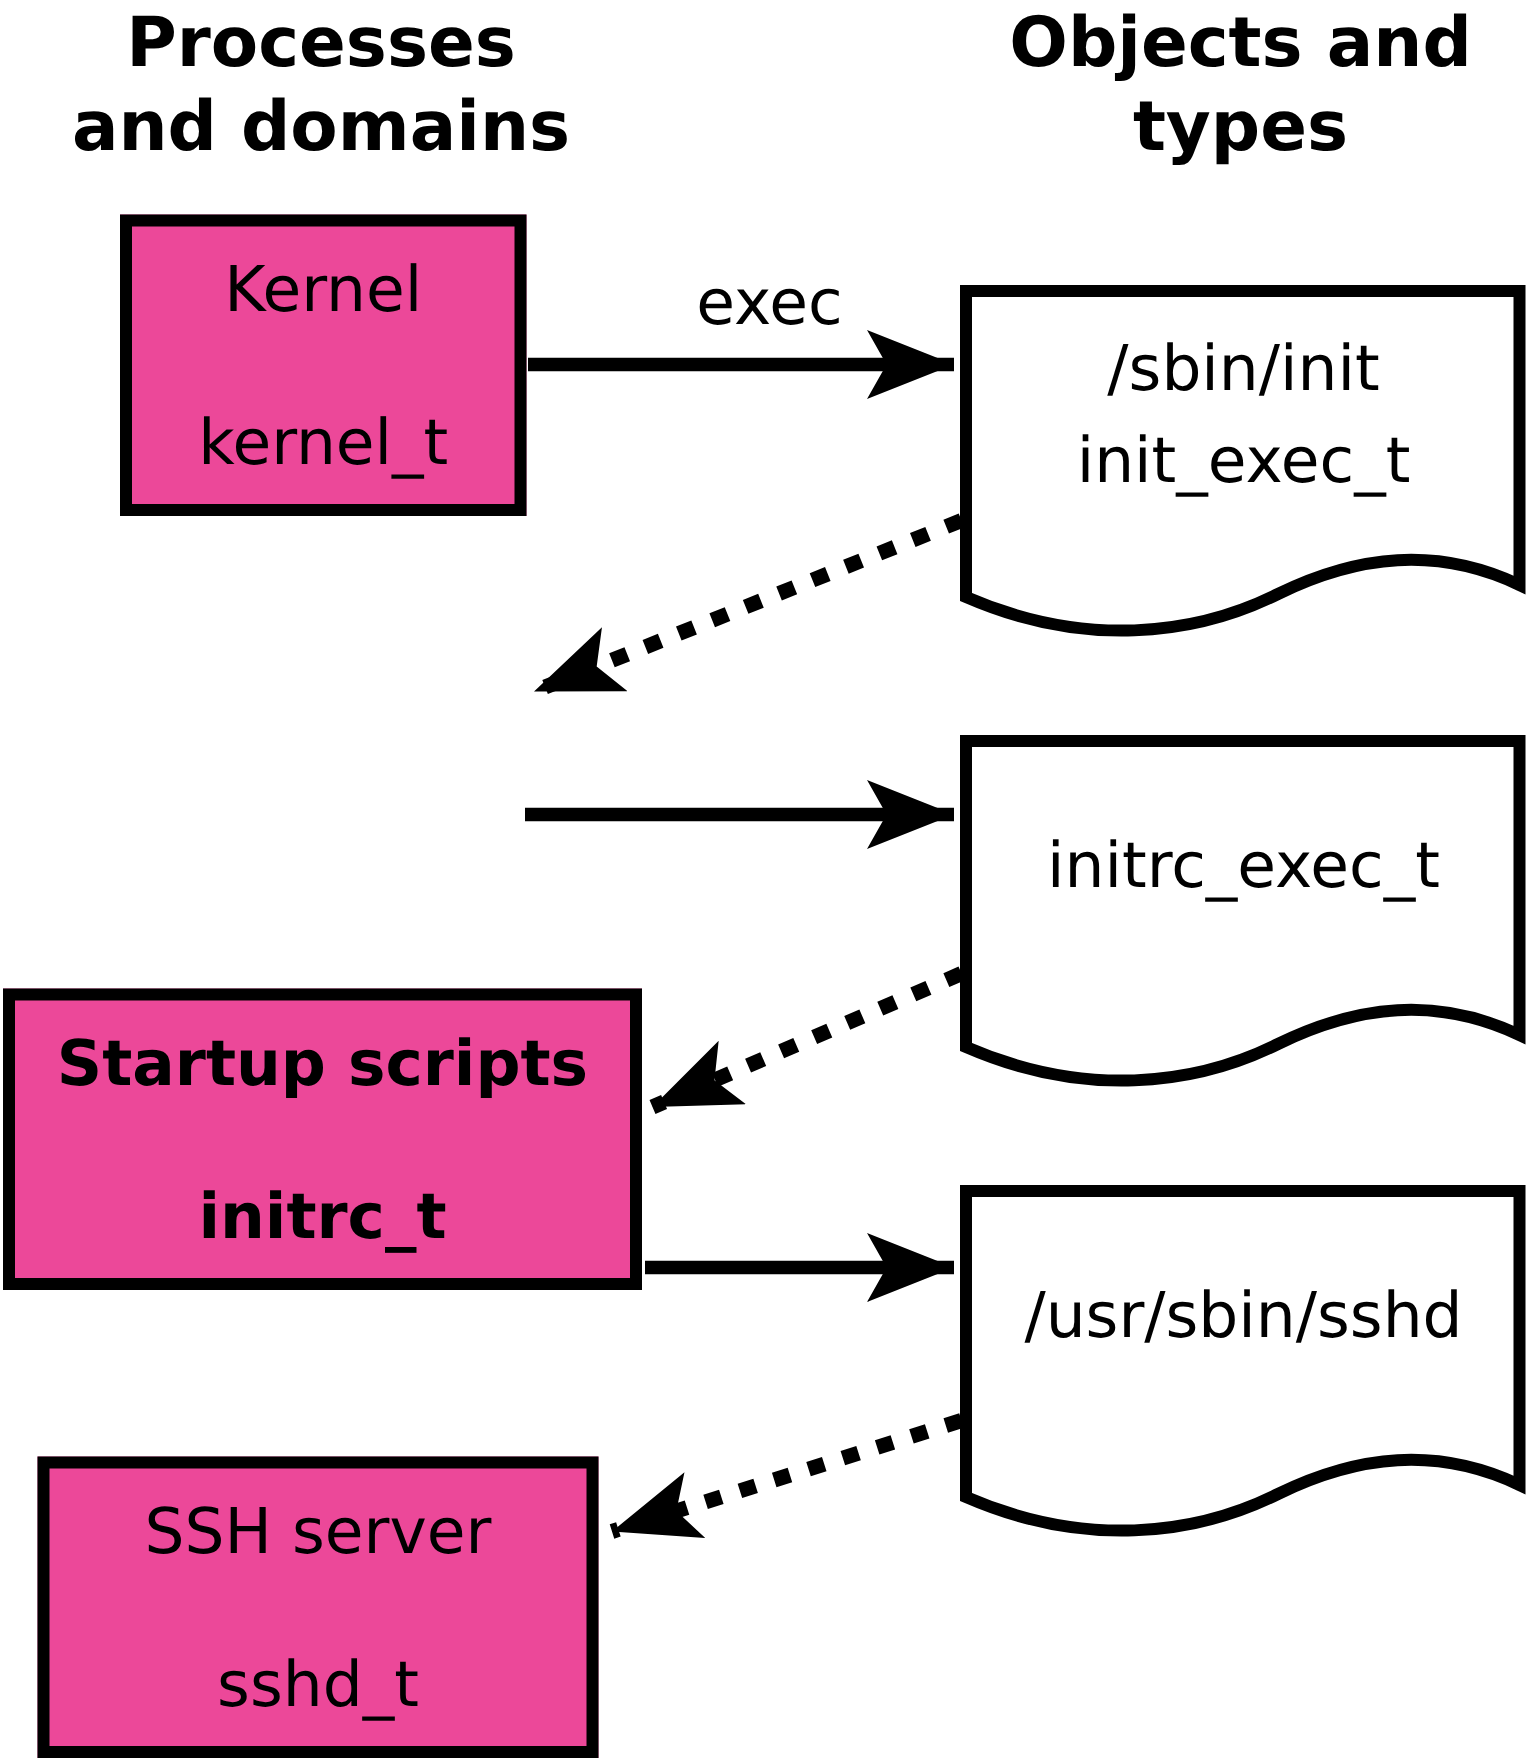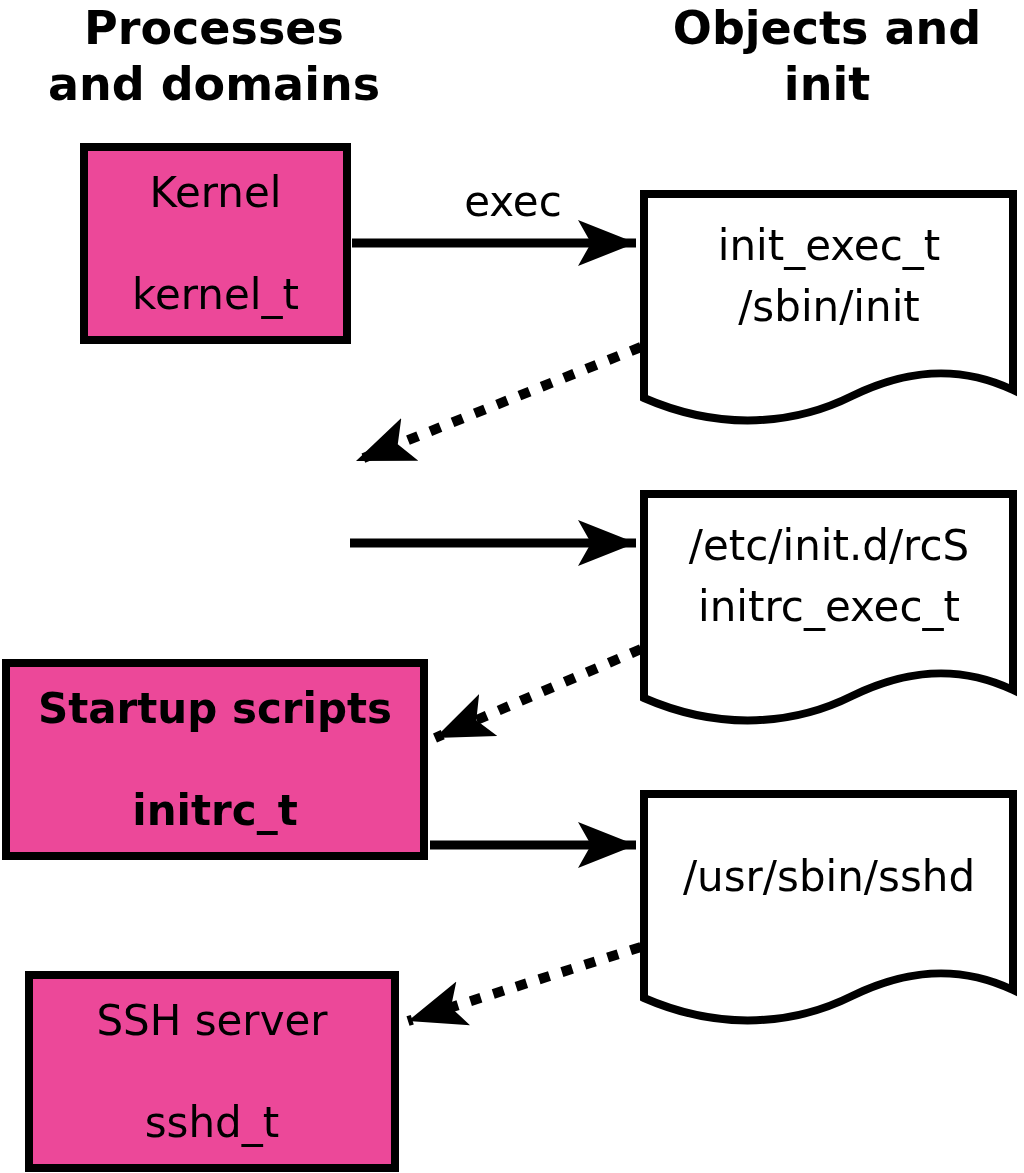--- a/index.html
+++ b/index.html
@@ -80,42 +80,41 @@
       <line x1="641" y1="947" x2="408" y2="1021" marker-end="url(#ah)"></line>
     </g>
   </svg>
 
   <div class="hdr hdr-left">
     <div>Processes</div>
     <div>and domains</div>
   </div>
   <div class="hdr hdr-right">
     <div>Objects and</div>
-    <div>init</div>
+    <div>types</div>
   </div>
 
   <div class="pbox box-kernel">
     <div>Kernel</div>
     <div>kernel_t</div>
   </div>
   <div class="pbox box-startup">
     <div>Startup scripts</div>
     <div>initrc_t</div>
   </div>
   <div class="pbox box-ssh">
     <div>SSH server</div>
     <div>sshd_t</div>
   </div>
 
   <div class="dtext dt1">
+    <div>/sbin/init</div>
     <div>init_exec_t</div>
-    <div>/sbin/init</div>
   </div>
   <div class="dtext dt2">
-    <div>/etc/init.d/rcS</div>
     <div>initrc_exec_t</div>
   </div>
   <div class="dtext dt3">
     <div>/usr/sbin/sshd</div>
   </div>
 
   <div class="exec-label">exec</div>
 
 </div>
 

